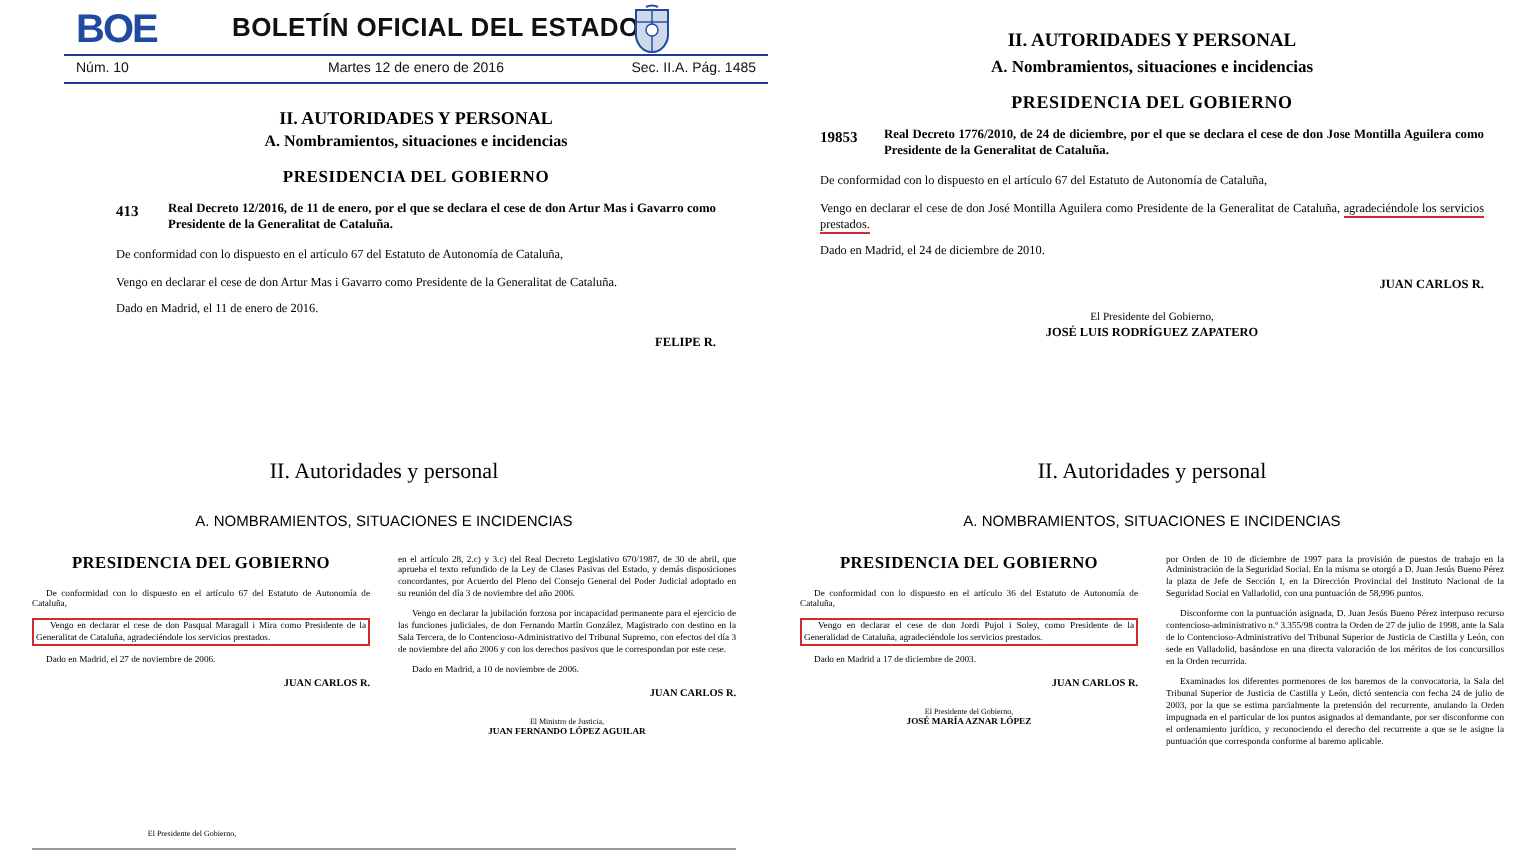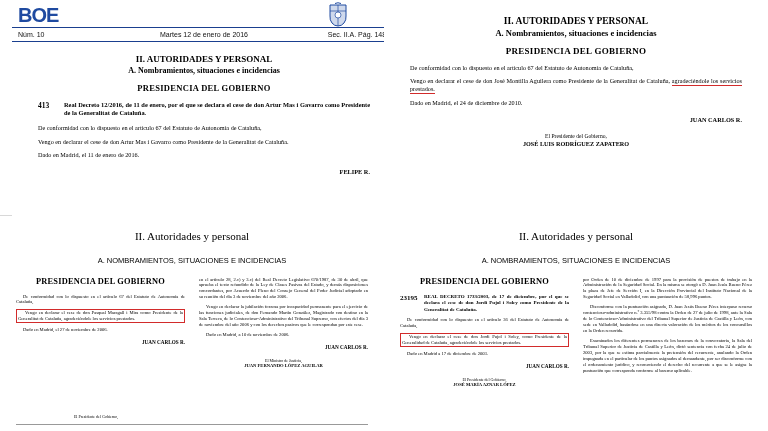--- a/index.html
+++ b/index.html
@@ -14,21 +14,21 @@
     position: relative;
     width: 768px; height: 431px;
     background: #ffffff;
   }
   .quad {
     position: absolute;
     width: 384px; height: 215.5px;
     overflow: hidden;
     background: #ffffff;
   }
-  .q-tl { left: 12px; top: 0; }
+  .q-tl { left: 0; top: 0; padding-left: 32px; }
   .q-tr { left: 384px; top: 0; }
   .q-bl { left: 0; top: 215.5px; }
   .q-br { left: 384px; top: 215.5px; }
 
   
   .masthead {
     position: relative;
     height: 28px;
     border-bottom: 1px solid #1a3f8f;
     padding: 0;
@@ -226,20 +226,21 @@
 <body>
 
 <div class="page">
 
   <div class="divider-h"></div>
   <div class="divider-v"></div>
 
   <div class="quad q-tl">
     <div class="masthead">
       <div class="boe-logo">BOE</div>
+      <div class="boe-title">BOLETÍN OFICIAL DEL ESTADO</div>
       <div class="boe-shield">
         <svg viewBox="0 0 24 25" width="24" height="25">
           <path d="M4 3 h16 v11 a8 9 0 0 1 -8 10 a8 9 0 0 1 -8 -10 z" fill="#cfd9ec" stroke="#1f4aa0" stroke-width="1"></path>
           <path d="M12 3 v21" stroke="#1f4aa0" stroke-width="0.7"></path>
           <path d="M4 9 h16" stroke="#1f4aa0" stroke-width="0.7"></path>
           <circle cx="12" cy="13" r="3" fill="#ffffff" stroke="#1f4aa0" stroke-width="0.7"></circle>
           <path d="M9 1.5 q3 -1.5 6 0" fill="none" stroke="#1f4aa0" stroke-width="1"></path>
         </svg>
       </div>
     </div>
@@ -265,20 +266,24 @@
       <div class="sign">FELIPE R.</div>
     </div>
   </div>
 
   <div class="quad q-tr">
     <div class="doc" style="padding-top:10px;">
       <div class="sec-h1" style="font-size:9.5px;">II.  AUTORIDADES Y PERSONAL</div>
       <div class="sec-h2" style="font-size:8.5px;">A.  Nombramientos, situaciones e incidencias</div>
       <div class="org" style="font-size:9px;">PRESIDENCIA DEL GOBIERNO</div>
 
+      <div class="entry" style="padding-left:32px;">
+        <div class="entry-num">19853</div>
+        <div class="entry-title">Real Decreto 1776/2010, de 24 de diciembre, por el que se declara el cese de don Jose Montilla Aguilera como Presidente de la Generalitat de Cataluña.</div>
+      </div>
 
       <div class="para">De conformidad con lo dispuesto en el artículo 67 del Estatuto de Autonomía de Cataluña,</div>
       <div class="para">
         <span>Vengo en declarar el cese de don José Montilla Aguilera como Presidente de la Generalitat de Cataluña,</span>
         <span class="ul-red">agradeciéndole los servicios prestados.</span>
       </div>
       <div class="para">Dado en Madrid, el 24 de diciembre de 2010.</div>
       <div class="sign">JUAN CARLOS R.</div>
       <div class="sign-role">El Presidente del Gobierno,</div>
       <div class="sign-name">JOSÉ LUIS RODRÍGUEZ ZAPATERO</div>
@@ -314,24 +319,20 @@
     <div class="footrule"></div>
   </div>
 
   <div class="quad q-br">
     <div class="bigtitle">II.   Autoridades y personal</div>
     <div class="bigsub">A.   NOMBRAMIENTOS, SITUACIONES E INCIDENCIAS</div>
 
     <div class="cols">
       <div class="col">
         <div class="col-org">PRESIDENCIA DEL GOBIERNO</div>
-        <div class="tiny-entry">
-          <div class="n">23195</div>
-          <div class="tiny-title">REAL DECRETO 1733/2003, de 17 de diciembre, por el que se declara el cese de don Jordi Pujol i Soley como Presidente de la Generalitat de Cataluña.</div>
-        </div>
         <div class="tiny indent" style="margin-top:4px;">De conformidad con lo dispuesto en el artículo 36 del Estatuto de Autonomía de Cataluña,</div>
         <div class="tiny indent box-red">
           <span>Vengo en declarar el cese de don Jordi Pujol i Soley, como Presidente de la Generalidad de Cataluña,</span>
           <span class="ul-red">agradeciéndole los servicios prestados.</span>
         </div>
         <div class="tiny indent">Dado en Madrid a 17 de diciembre de 2003.</div>
         <div class="tiny-sign">JUAN CARLOS R.</div>
         <div class="tiny-role">El Presidente del Gobierno,</div>
         <div class="tiny-name">JOSÉ MARÍA AZNAR LÓPEZ</div>
       </div>

